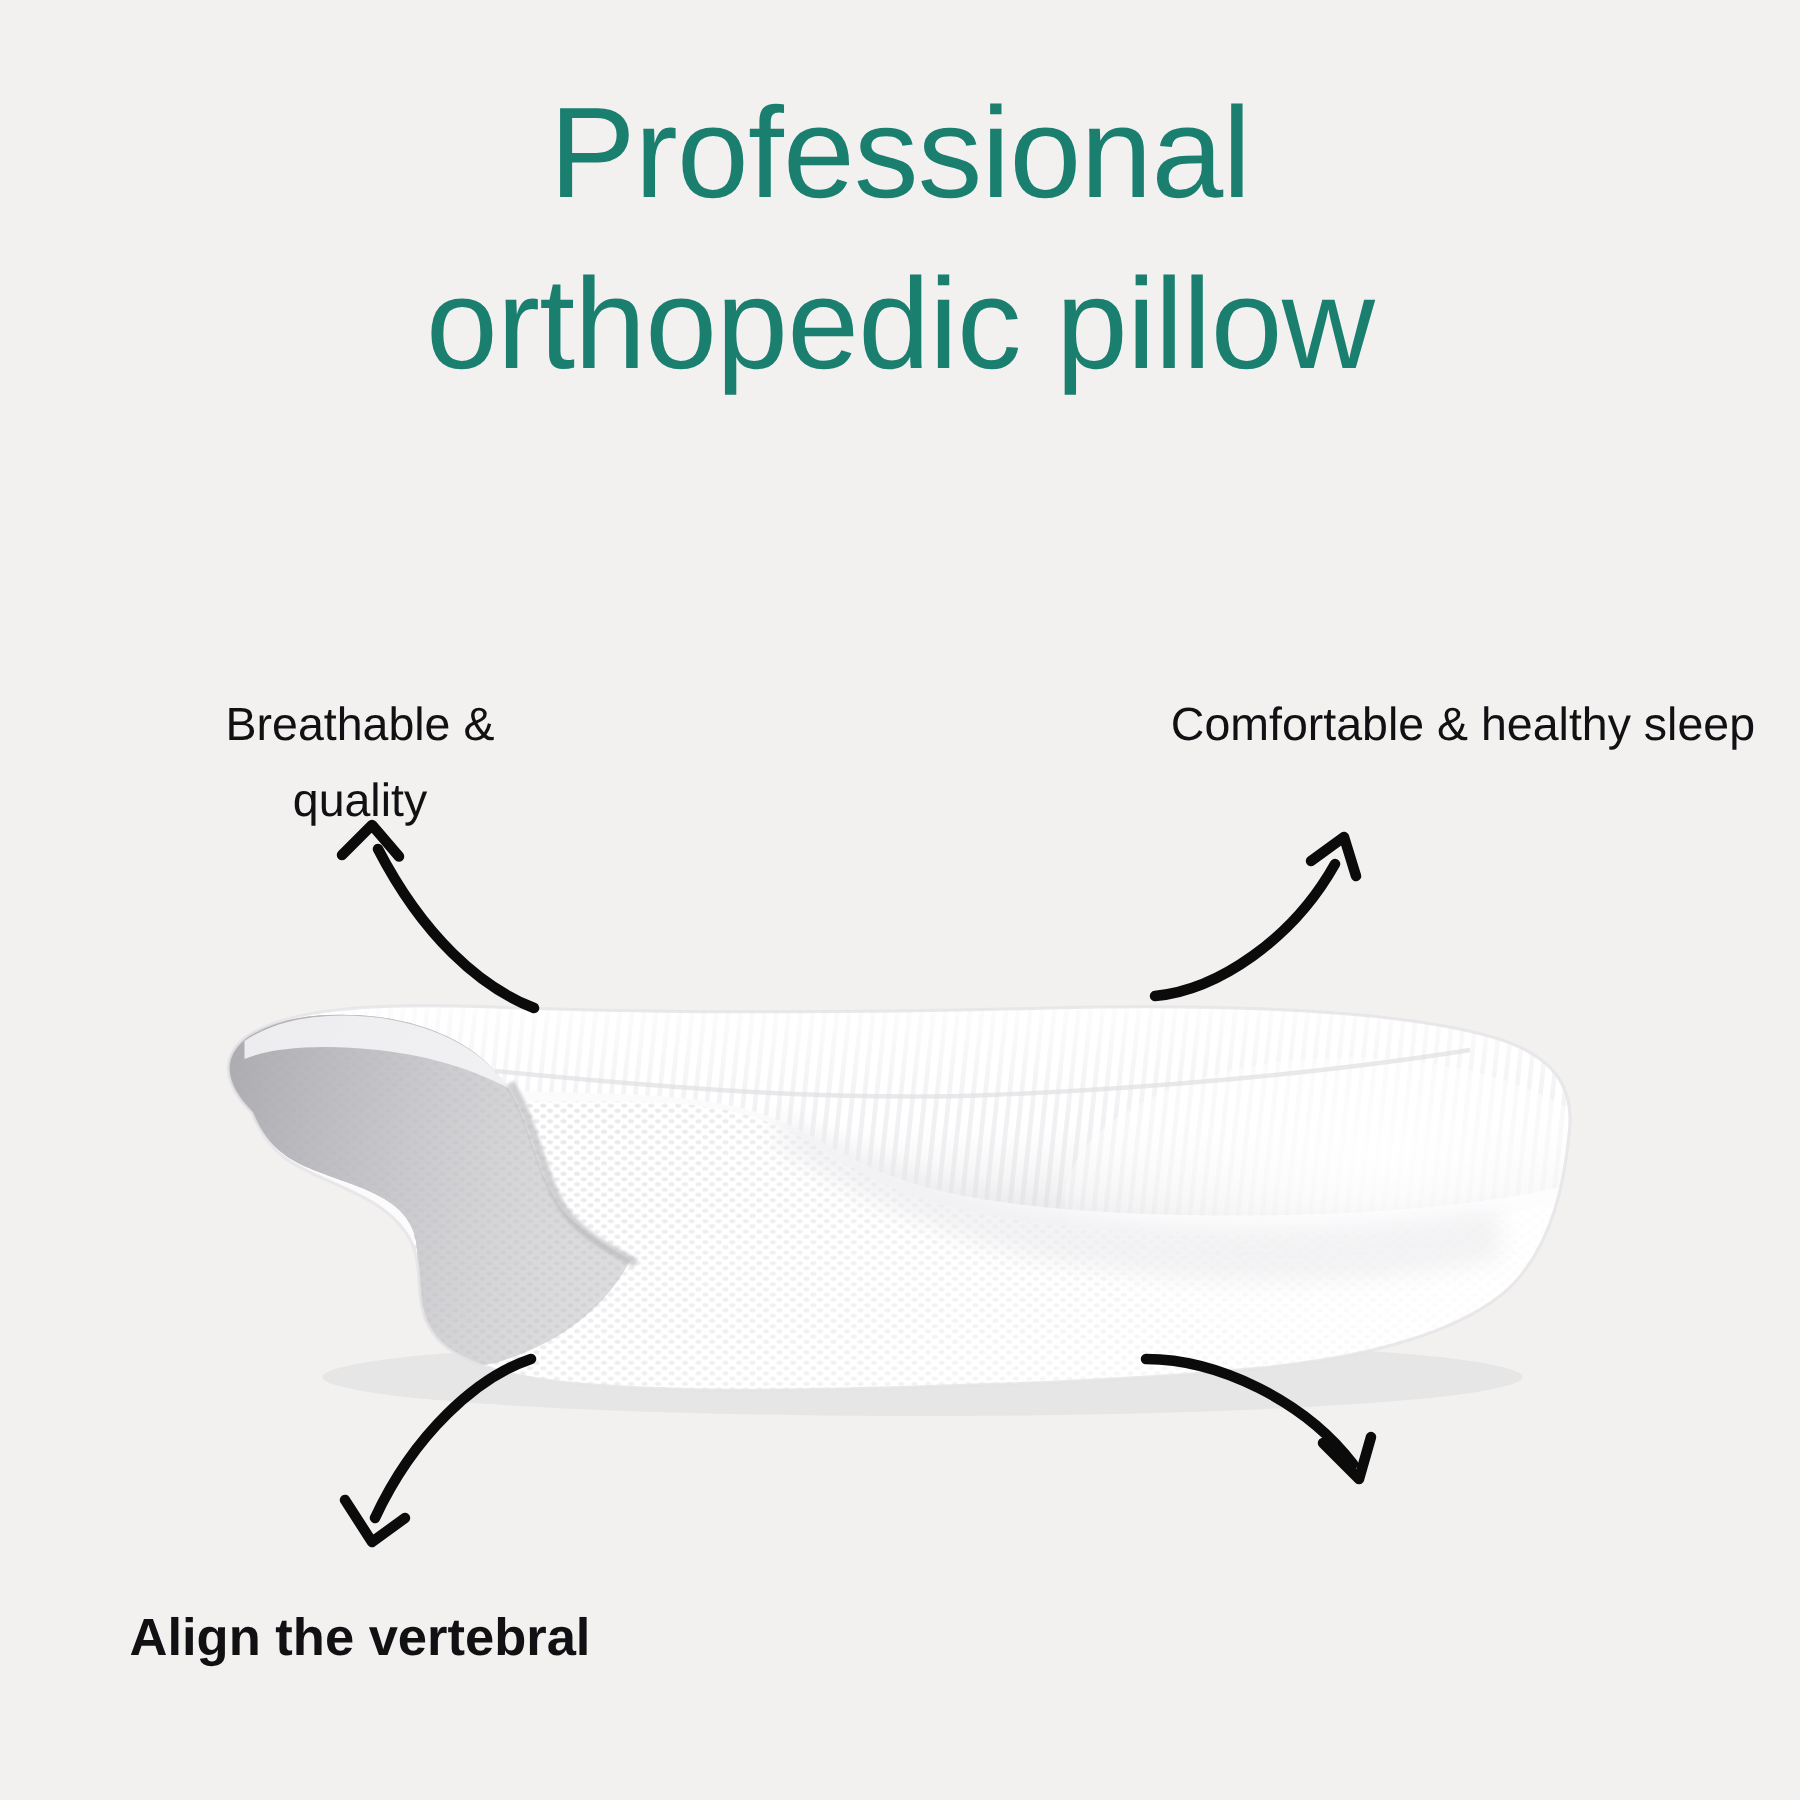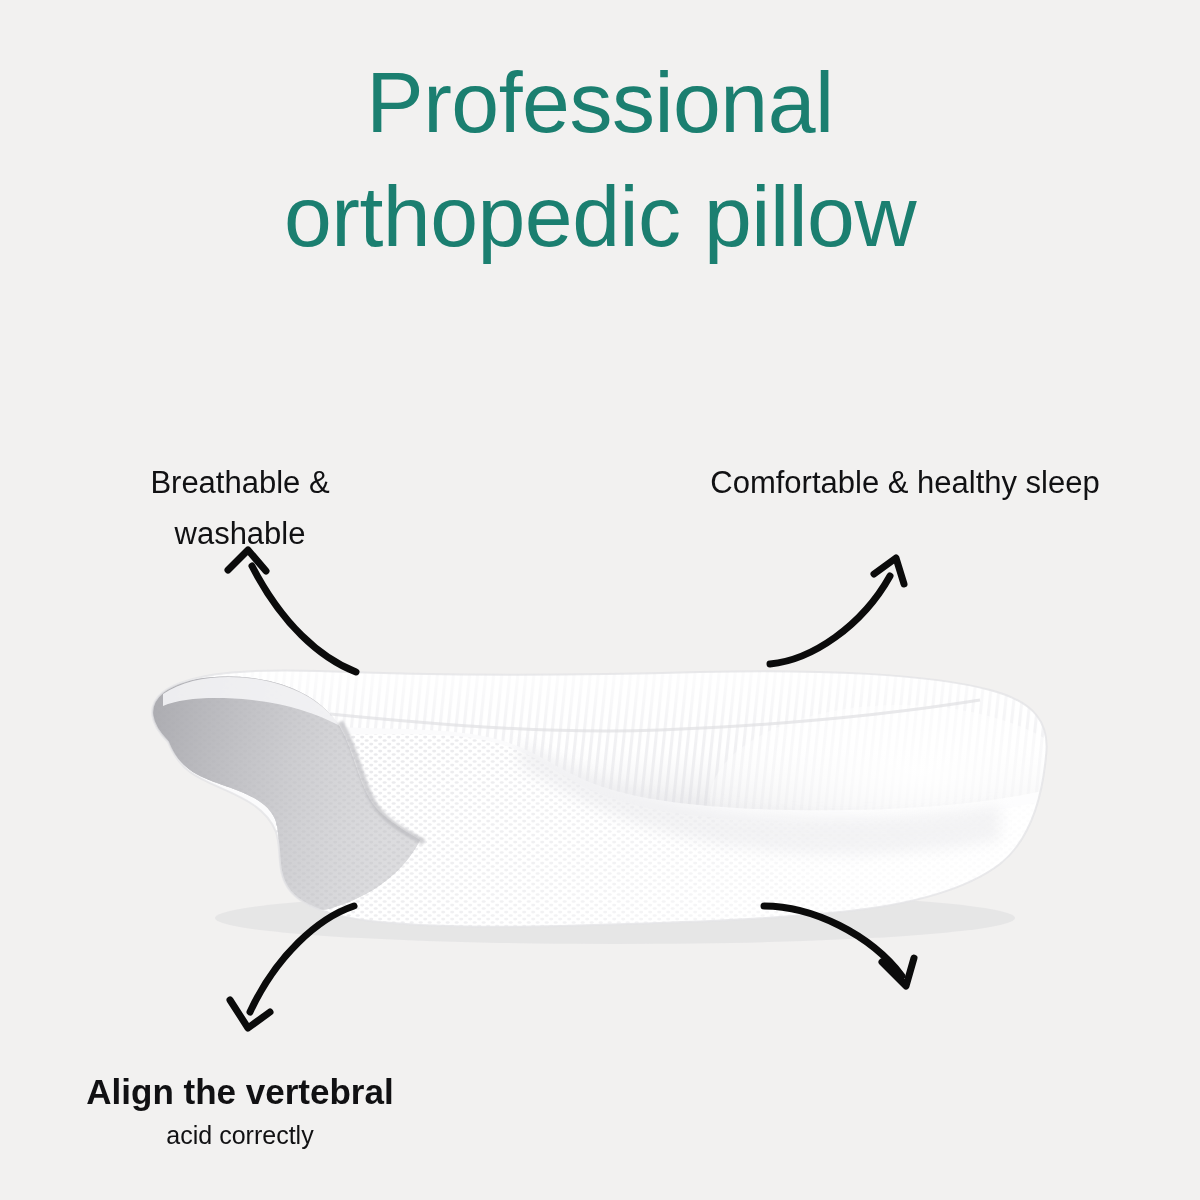--- a/index.html
+++ b/index.html
@@ -49,21 +49,21 @@
     top: 434px;
     width: 360px;
     text-align: center;
     font-size: 31px;
     line-height: 1.64;
   }
   .label-tr {
     left: 640px;
     top: 434px;
     width: 530px;
-    text-align: center;
+    text-align: right;
     font-size: 31px;
     line-height: 1.64;
   }
   .label-bl {
     left: 20px;
     top: 1043px;
     width: 440px;
     text-align: center;
   }
   .label-bl .l1 {
@@ -288,26 +288,25 @@
       <path d="M 354 906 C 318 918, 276 956, 250 1012"></path>
       <path d="M 230 1000 L 248 1028 L 270 1012"></path>
 
       <path d="M 764 906 C 812 906, 870 934, 902 976"></path>
       <path d="M 882 962 L 906 986 L 914 958"></path>
     </g>
   </svg>
 
   <div class="label label-tl">
     <span class="l1">Breathable &amp;</span>
-    <span class="l2">washable</span>
+    <span class="l2">quality</span>
   </div>
 
   <div class="label label-tr">
     <span class="l1">Comfortable &amp; healthy sleep</span>
   </div>
 
   <div class="label label-bl">
     <span class="l1">Align the vertebral</span>
-    <span class="l2">acid correctly</span>
   </div>
 
 
 </div>
 
 </body></html>

